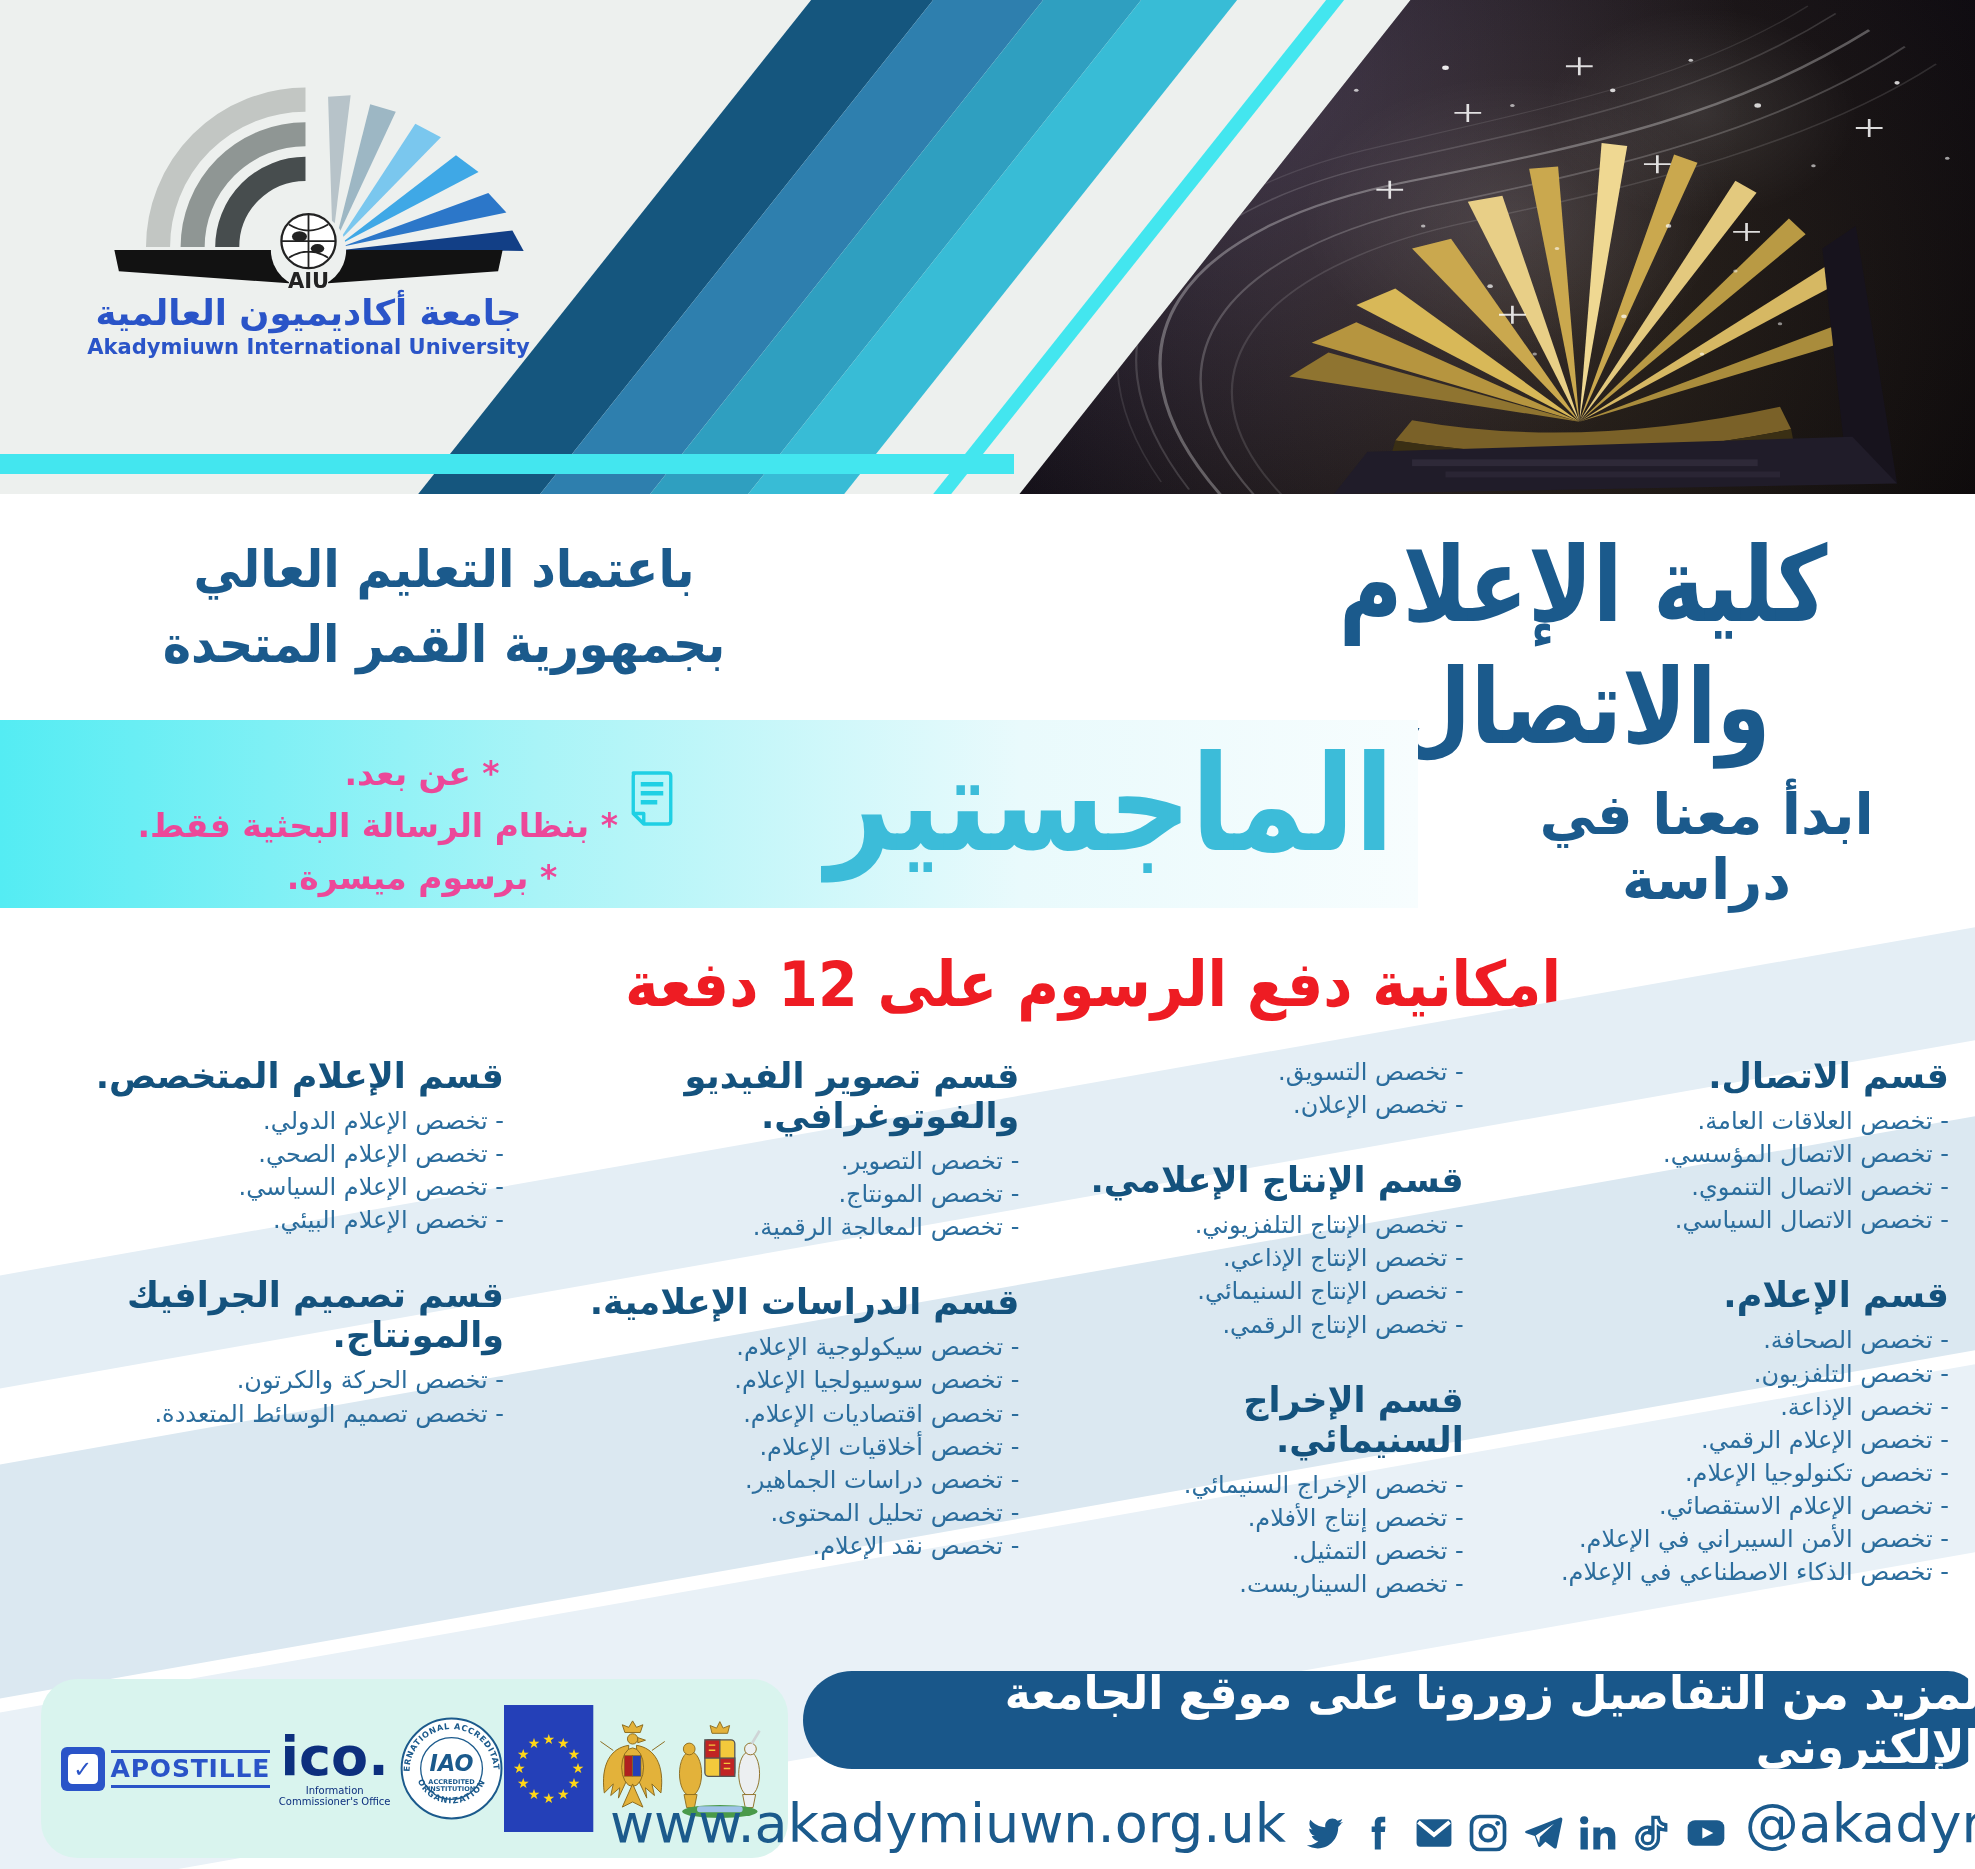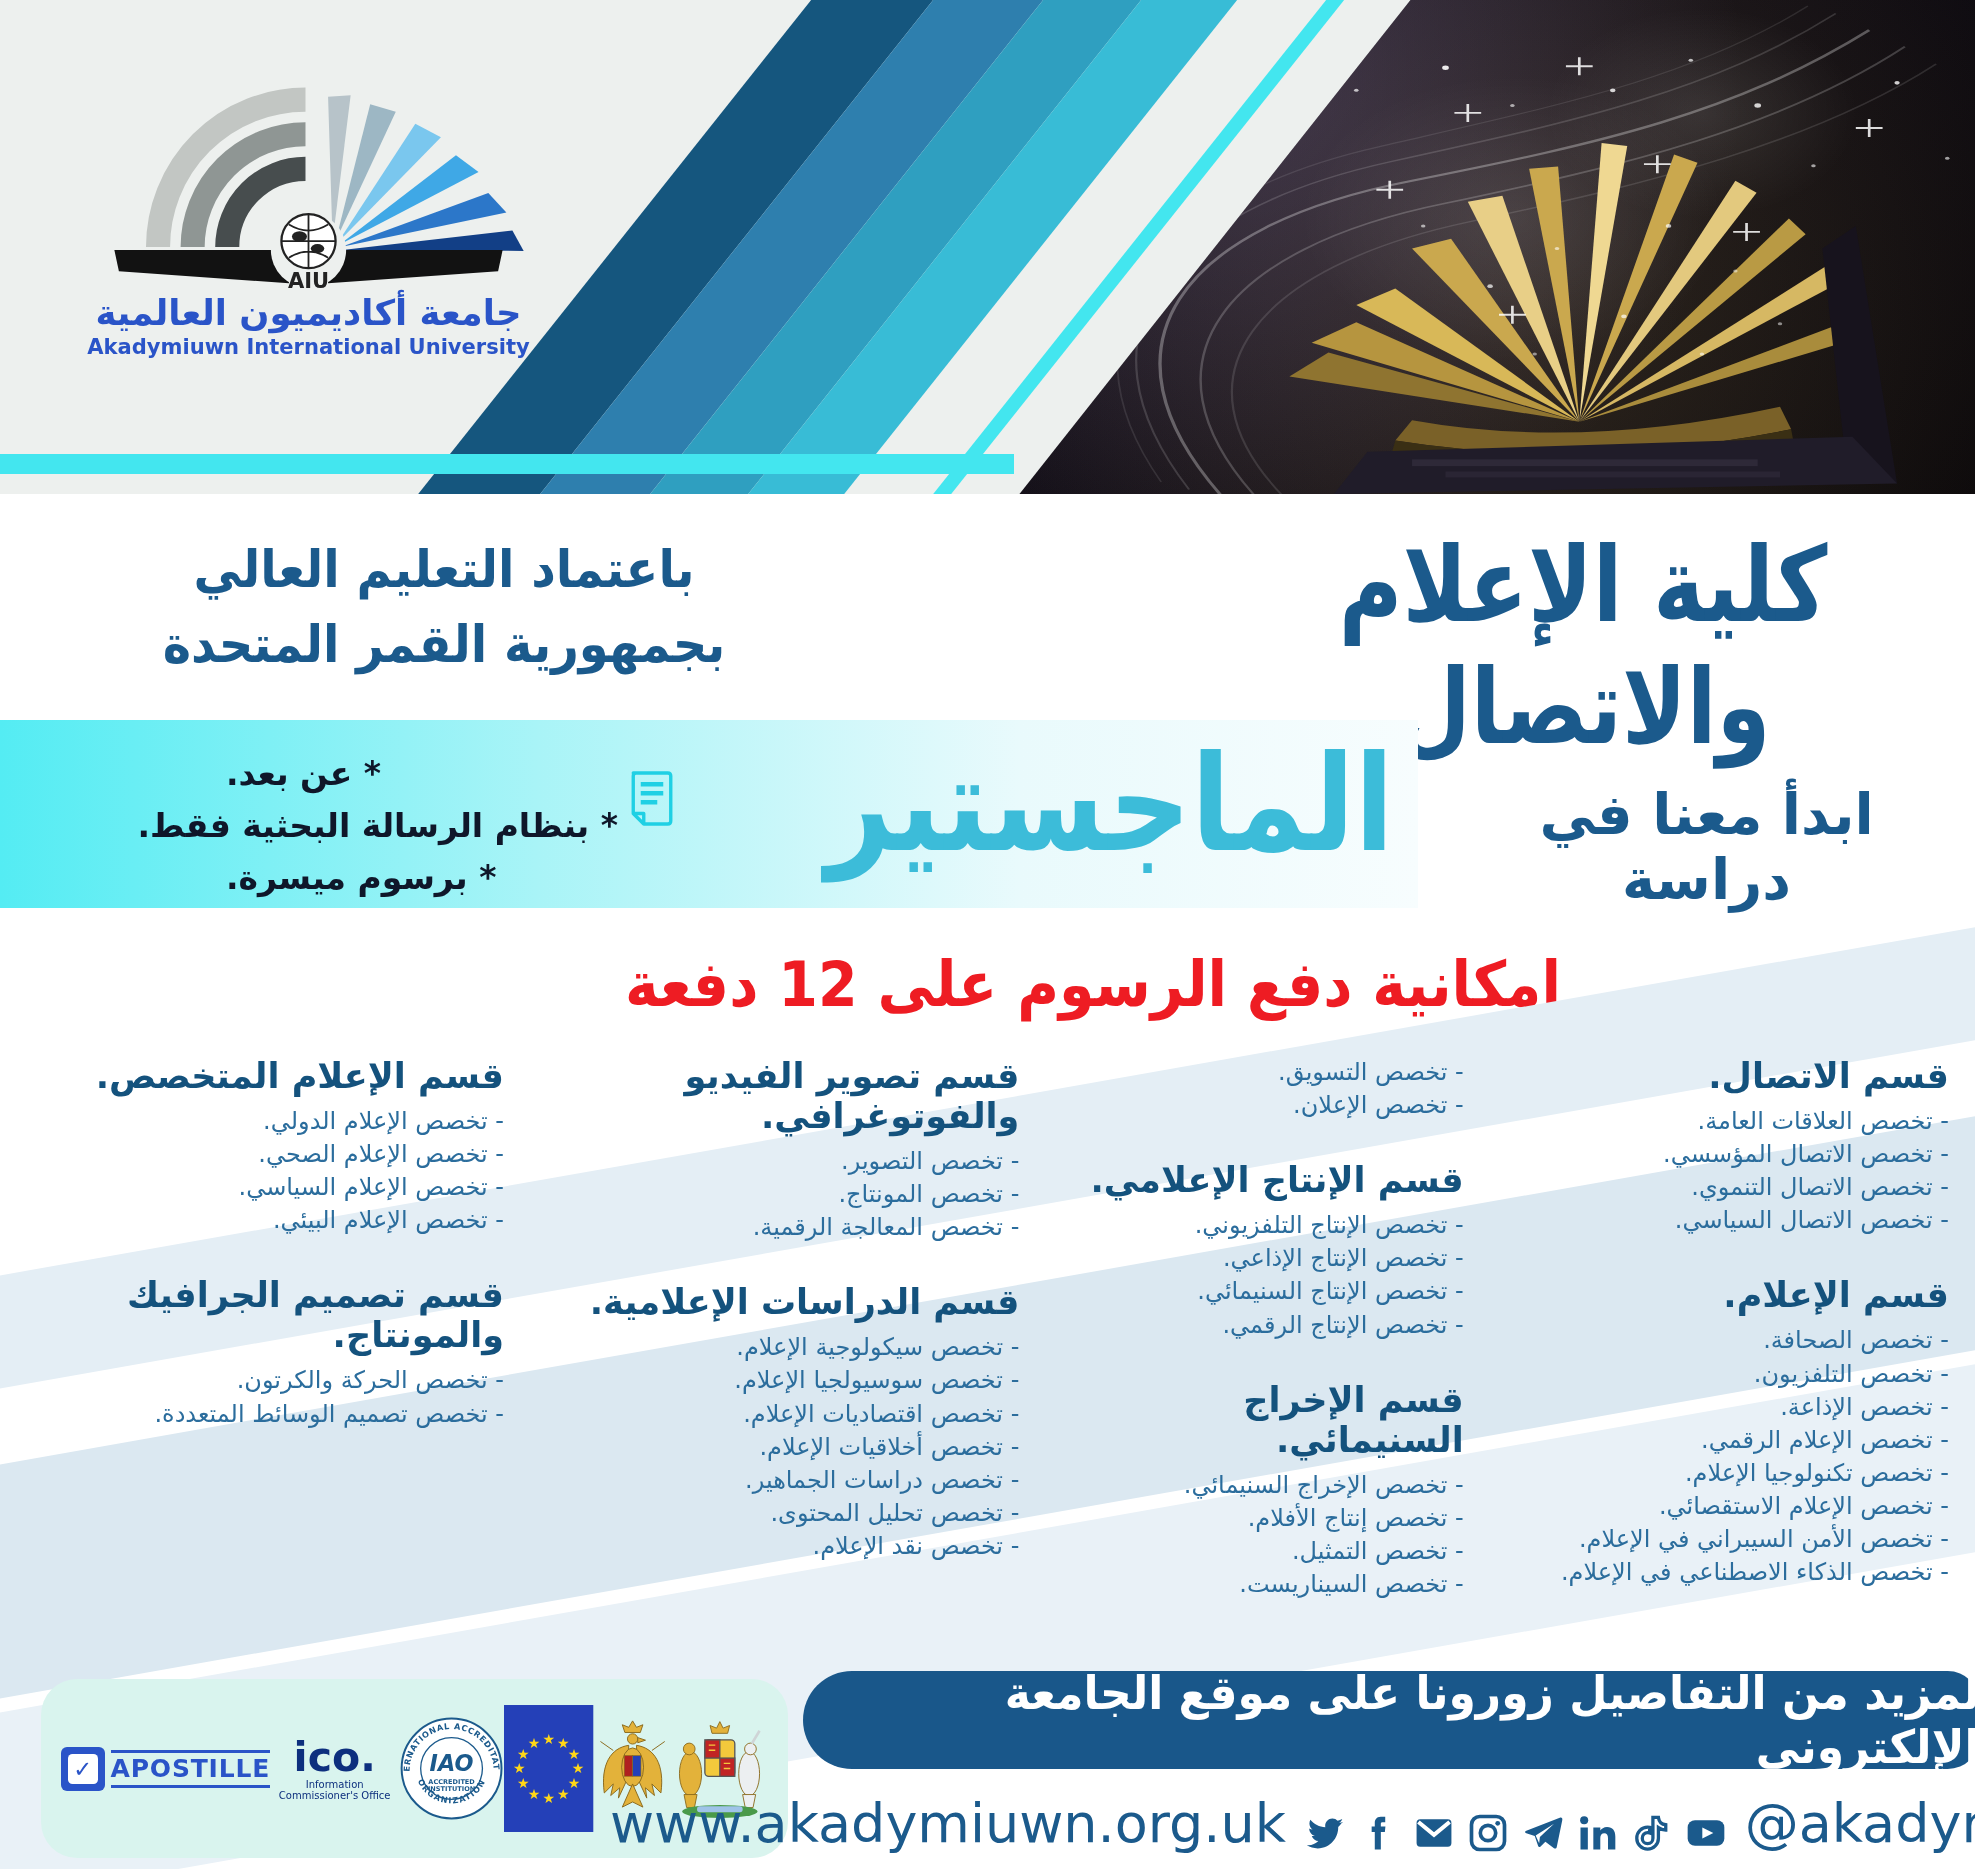--- a/index.html
+++ b/index.html
@@ -37,22 +37,22 @@
   .accred{position:absolute;left:105px;width:678px;top:537px;text-align:center;
     color:var(--primary,#1b5a8c);font-size:48px;font-weight:bold;line-height:1.45;transform:scaleY(1.08);}
 
   
   .strip{position:absolute;left:0;top:720px;width:1418px;height:188px;
     background:linear-gradient(to right,#54ecf3 0%,#a9f4f7 38%,#e9fafc 72%,#f7fdfe 100%);}
   .master-title{position:absolute;left:867px;top:737px;width:527px;text-align:center;
     color:var(--accent_cyan,#3cbcd9);font-size:115px;font-weight:bold;transform:scaleY(1.15);}
   .master-lead{position:absolute;left:1454px;width:505px;top:782px;text-align:center;
     color:var(--primary,#1b5a8c);font-size:56px;font-weight:bold;}
-  .features{position:absolute;left:226px;width:392px;top:748px;text-align:left;
-    color:#0f172a;font-size:33px;font-weight:bold;line-height:1.58;}
+  .features{position:absolute;left:226px;width:392px;top:748px;text-align:center;
+    color:#ec4899;font-size:33px;font-weight:bold;line-height:1.58;}
   .doc-icon{position:absolute;left:627px;top:770px;width:47px;height:57px;}
 
   
   .installments{position:absolute;left:603px;width:980px;top:951px;text-align:center;
     color:var(--alert_red,#ee1c23);font-size:57px;font-weight:bold;transform:scaleY(1.1);}
 
   
   .bgband{position:absolute;left:-75px;width:2185px;transform:skewY(-10deg);z-index:0;}
   .b1{top:1285px;height:234px;background:#dbe8f1;}
   .b2{top:1533px;height:188px;background:#e9f1f7;}
@@ -70,21 +70,21 @@
   .mintbox{position:absolute;left:41px;top:1679px;width:708px;height:179px;border-radius:36px;
     background:var(--mint,#d9f4ee);display:flex;align-items:center;justify-content:space-evenly;padding:0 19.6px;z-index:3;}
   .apostille{display:flex;align-items:center;gap:6px;}
   .apostille .chk{width:44px;height:44px;background:var(--logo_blue,#2a54c8);border-radius:6px;
     display:flex;align-items:center;justify-content:center;}
   .apostille .chk .inner{width:30px;height:30px;background:#fff;border-radius:4.5px;color:var(--logo_blue,#2a54c8);
     font-size:22.6px;font-weight:bold;display:flex;align-items:center;justify-content:center;}
   .apostille .txt{color:var(--logo_blue,#2a54c8);font-size:25px;font-weight:bold;letter-spacing:0.8px;
     border-top:3px solid var(--logo_blue,#2a54c8);border-bottom:3px solid var(--logo_blue,#2a54c8);padding:1.5px 0;}
   .ico{width:139px;text-align:center;color:#0d2f7e;}
-  .ico .big{font-size:41px;font-weight:bold;line-height:1;}
+  .ico .big{font-size:54px;font-weight:bold;line-height:1;}
   .ico .sub{font-size:10px;margin-top:1px;}
   .bluebar{position:absolute;left:803px;right:-4.5px;top:1671px;height:98px;background:var(--bar_blue,#19578a);
     border-radius:50px 33px 33px 50px;display:flex;align-items:center;justify-content:center;z-index:3;}
   .bluebar .cta{color:#fff;font-size:44px;font-weight:bold;transform:scaleY(1.05);}
   .webrow{position:absolute;left:784px;right:7.5px;top:1780px;height:75px;display:flex;align-items:flex-end;
     justify-content:center;gap:16.6px;z-index:3;color:var(--primary,#1b5a8c);}
   .webrow .url,.webrow .handle{font-size:54px;}
   .social-icon{display:inline-flex;width:44px;height:44px;color:var(--primary,#1b5a8c);align-items:center;justify-content:center;}
   .social-icon svg{width:100%;height:100%;}
   .feature-line{white-space:nowrap;}

